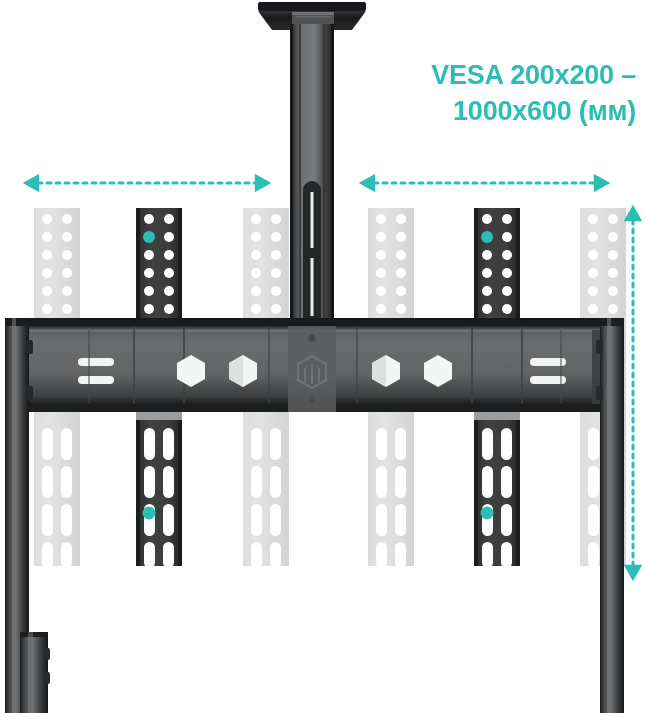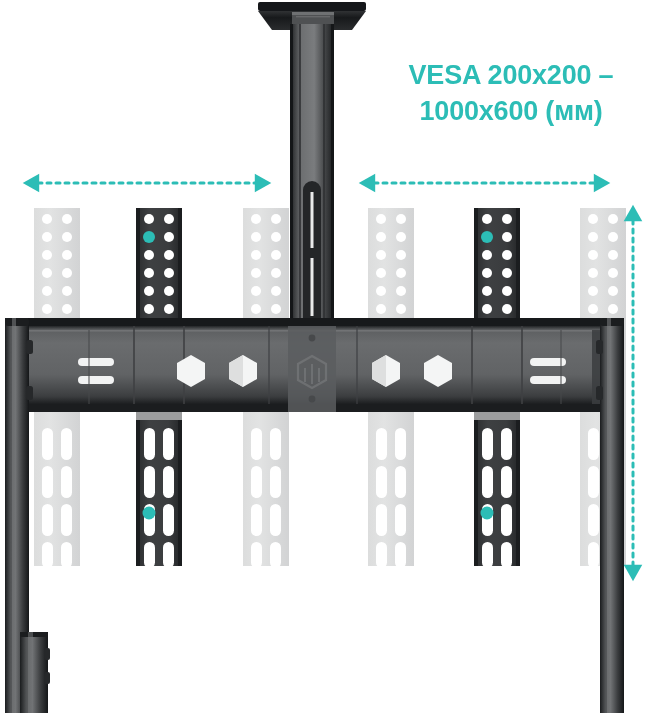--- a/index.html
+++ b/index.html
@@ -27,21 +27,21 @@
     left: 386px;
     top: 58px;
     width: 250px;
     font-family: "Liberation Sans", sans-serif;
     font-weight: bold;
     font-size: 27px;
     line-height: 1.32;
     letter-spacing: -0.2px;
     color: #2cbdb6;
     white-space: pre-line;
-    text-align: center;
+    text-align: right;
   }
   svg#diagram {
     position: absolute;
     left: 0; top: 0;
     width: 650px;
     height: 713px;
     display: block;
   }
 </style>
 </head>

